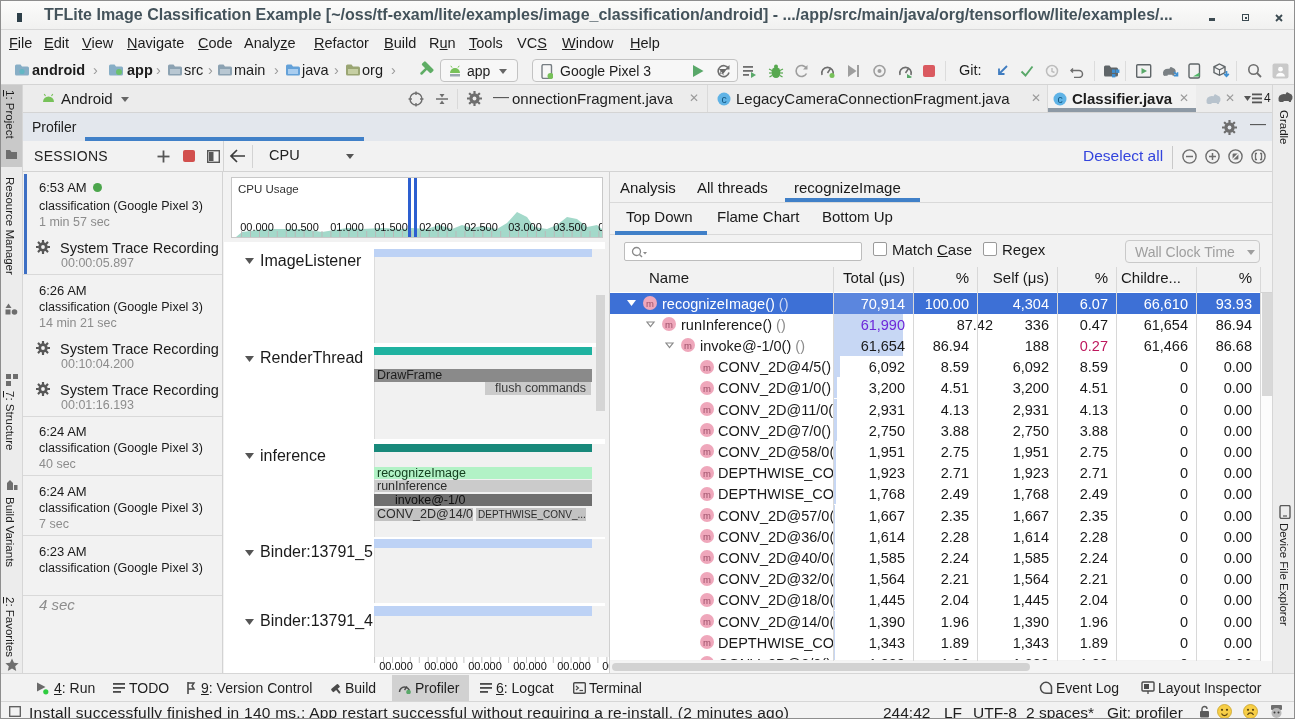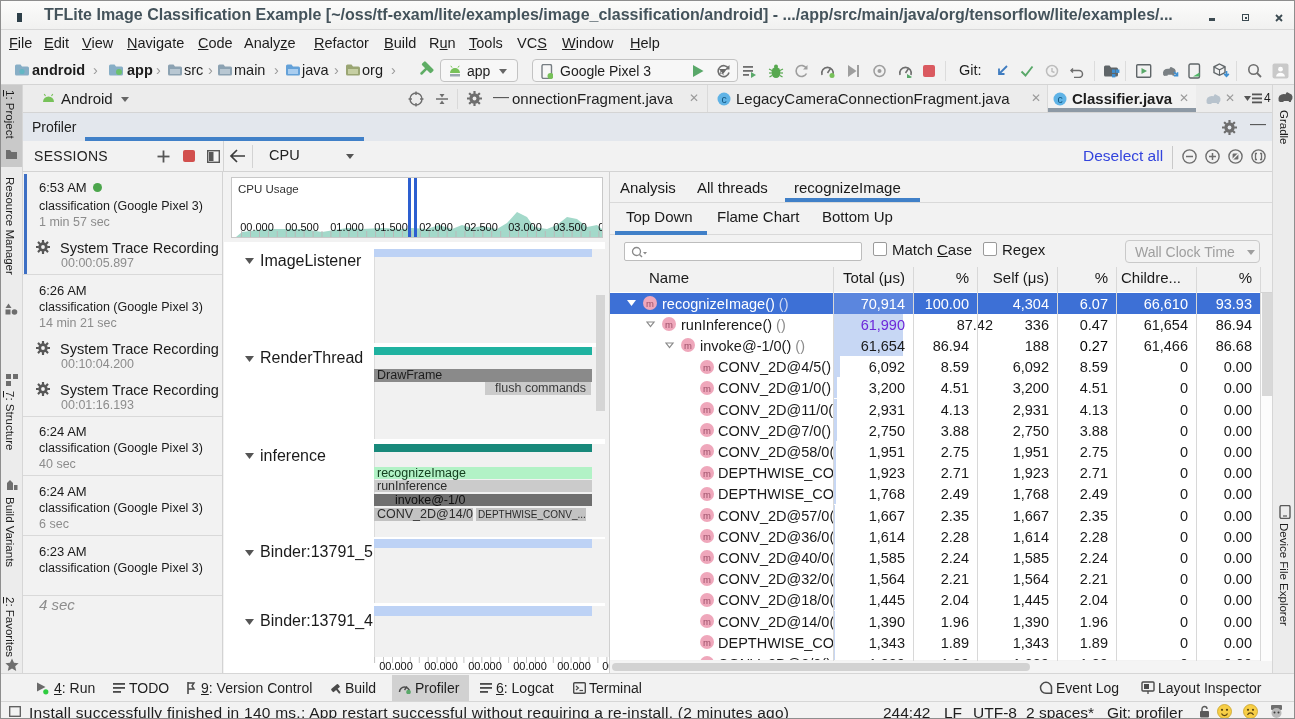--- a/index.html
+++ b/index.html
@@ -405,21 +405,21 @@
   <div class="abs gray" style="left:38px;top:226px;font-size:12.5px;">00:01:16.193</div>
   <div class="abs" style="left:0;top:244px;width:200px;height:1px;background:#d9d9d9;"></div>
 
   <div class="abs" style="left:16px;top:252px;font-size:13px;">6:24 AM</div>
   <div class="abs" style="left:16px;top:269px;font-size:12.5px;">classification (Google Pixel 3)</div>
   <div class="abs gray" style="left:16px;top:285px;font-size:12.5px;">40 sec</div>
   <div class="abs" style="left:0;top:303px;width:200px;height:1px;background:#d9d9d9;"></div>
 
   <div class="abs" style="left:16px;top:312px;font-size:13px;">6:24 AM</div>
   <div class="abs" style="left:16px;top:329px;font-size:12.5px;">classification (Google Pixel 3)</div>
-  <div class="abs gray" style="left:16px;top:345px;font-size:12.5px;">6 sec</div>
+  <div class="abs gray" style="left:16px;top:345px;font-size:12.5px;">7 sec</div>
   <div class="abs" style="left:0;top:363px;width:200px;height:1px;background:#d9d9d9;"></div>
 
   <div class="abs" style="left:16px;top:372px;font-size:13px;">6:23 AM</div>
   <div class="abs" style="left:16px;top:389px;font-size:12.5px;">classification (Google Pixel 3)</div>
   <div class="abs gray" style="left:16px;top:424px;font-size:15px;font-style:italic;">4 sec</div>
   <div class="abs" style="left:0;top:423px;width:200px;height:1px;background:#d9d9d9;"></div>
 </div>
 
 <div class="abs" id="cpupanel" style="left:223px;top:171px;width:385px;height:501px;background:#f2f2f2;overflow:hidden;color:#1a1a1a;">
 
@@ -662,21 +662,21 @@
             <path d="M1 1 L8 1 L4.5 5.5 Z" fill="none" stroke="#8a8a8a" stroke-width="1.2"></path>
           </svg>
           <svg class="abs" style="left:71px;top:3.5px;" width="14" height="14">
             <circle cx="7" cy="7" r="7" fill="#efa7bb"></circle>
             <text x="7" y="10.5" font-size="9.5" text-anchor="middle" fill="#9c4f68" font-family="Liberation Sans">m</text>
           </svg>
           <div class="abs" style="left:90px;top:3px;color:#1a1a1a;white-space:nowrap;max-width:131px;overflow:hidden;">invoke@-1/0()<span style="color:#8c8c8c;"> ()</span></div>
           <div class="abs" style="left:223px;top:3px;width:72px;text-align:right;color:#1a1a1a;">61,654</div>
           <div class="abs" style="left:303px;top:3px;width:56px;text-align:right;color:#1a1a1a;">86.94</div>
           <div class="abs" style="left:367px;top:3px;width:72px;text-align:right;color:#1a1a1a;">188</div>
-          <div class="abs" style="left:447px;top:3px;width:51px;text-align:right;color:#000000;">0.27</div>
+          <div class="abs" style="left:447px;top:3px;width:51px;text-align:right;color:#be185d;">0.27</div>
           <div class="abs" style="left:506px;top:3px;width:72px;text-align:right;color:#1a1a1a;">61,466</div>
           <div class="abs" style="left:586px;top:3px;width:56px;text-align:right;color:#1a1a1a;">86.68</div>
         </div>
   <div class="abs" style="left:0;top:64.1px;width:650px;height:21.2px;">
           <div class="abs" style="left:223.5px;top:0;width:6.9px;height:21.2px;background:#c7d7f4;"></div>
           <svg class="abs" style="left:90px;top:3.5px;" width="14" height="14">
             <circle cx="7" cy="7" r="7" fill="#efa7bb"></circle>
             <text x="7" y="10.5" font-size="9.5" text-anchor="middle" fill="#9c4f68" font-family="Liberation Sans">m</text>
           </svg>
           <div class="abs" style="left:108px;top:3px;color:#1a1a1a;white-space:nowrap;max-width:117px;overflow:hidden;">CONV_2D@4/5()</div>

